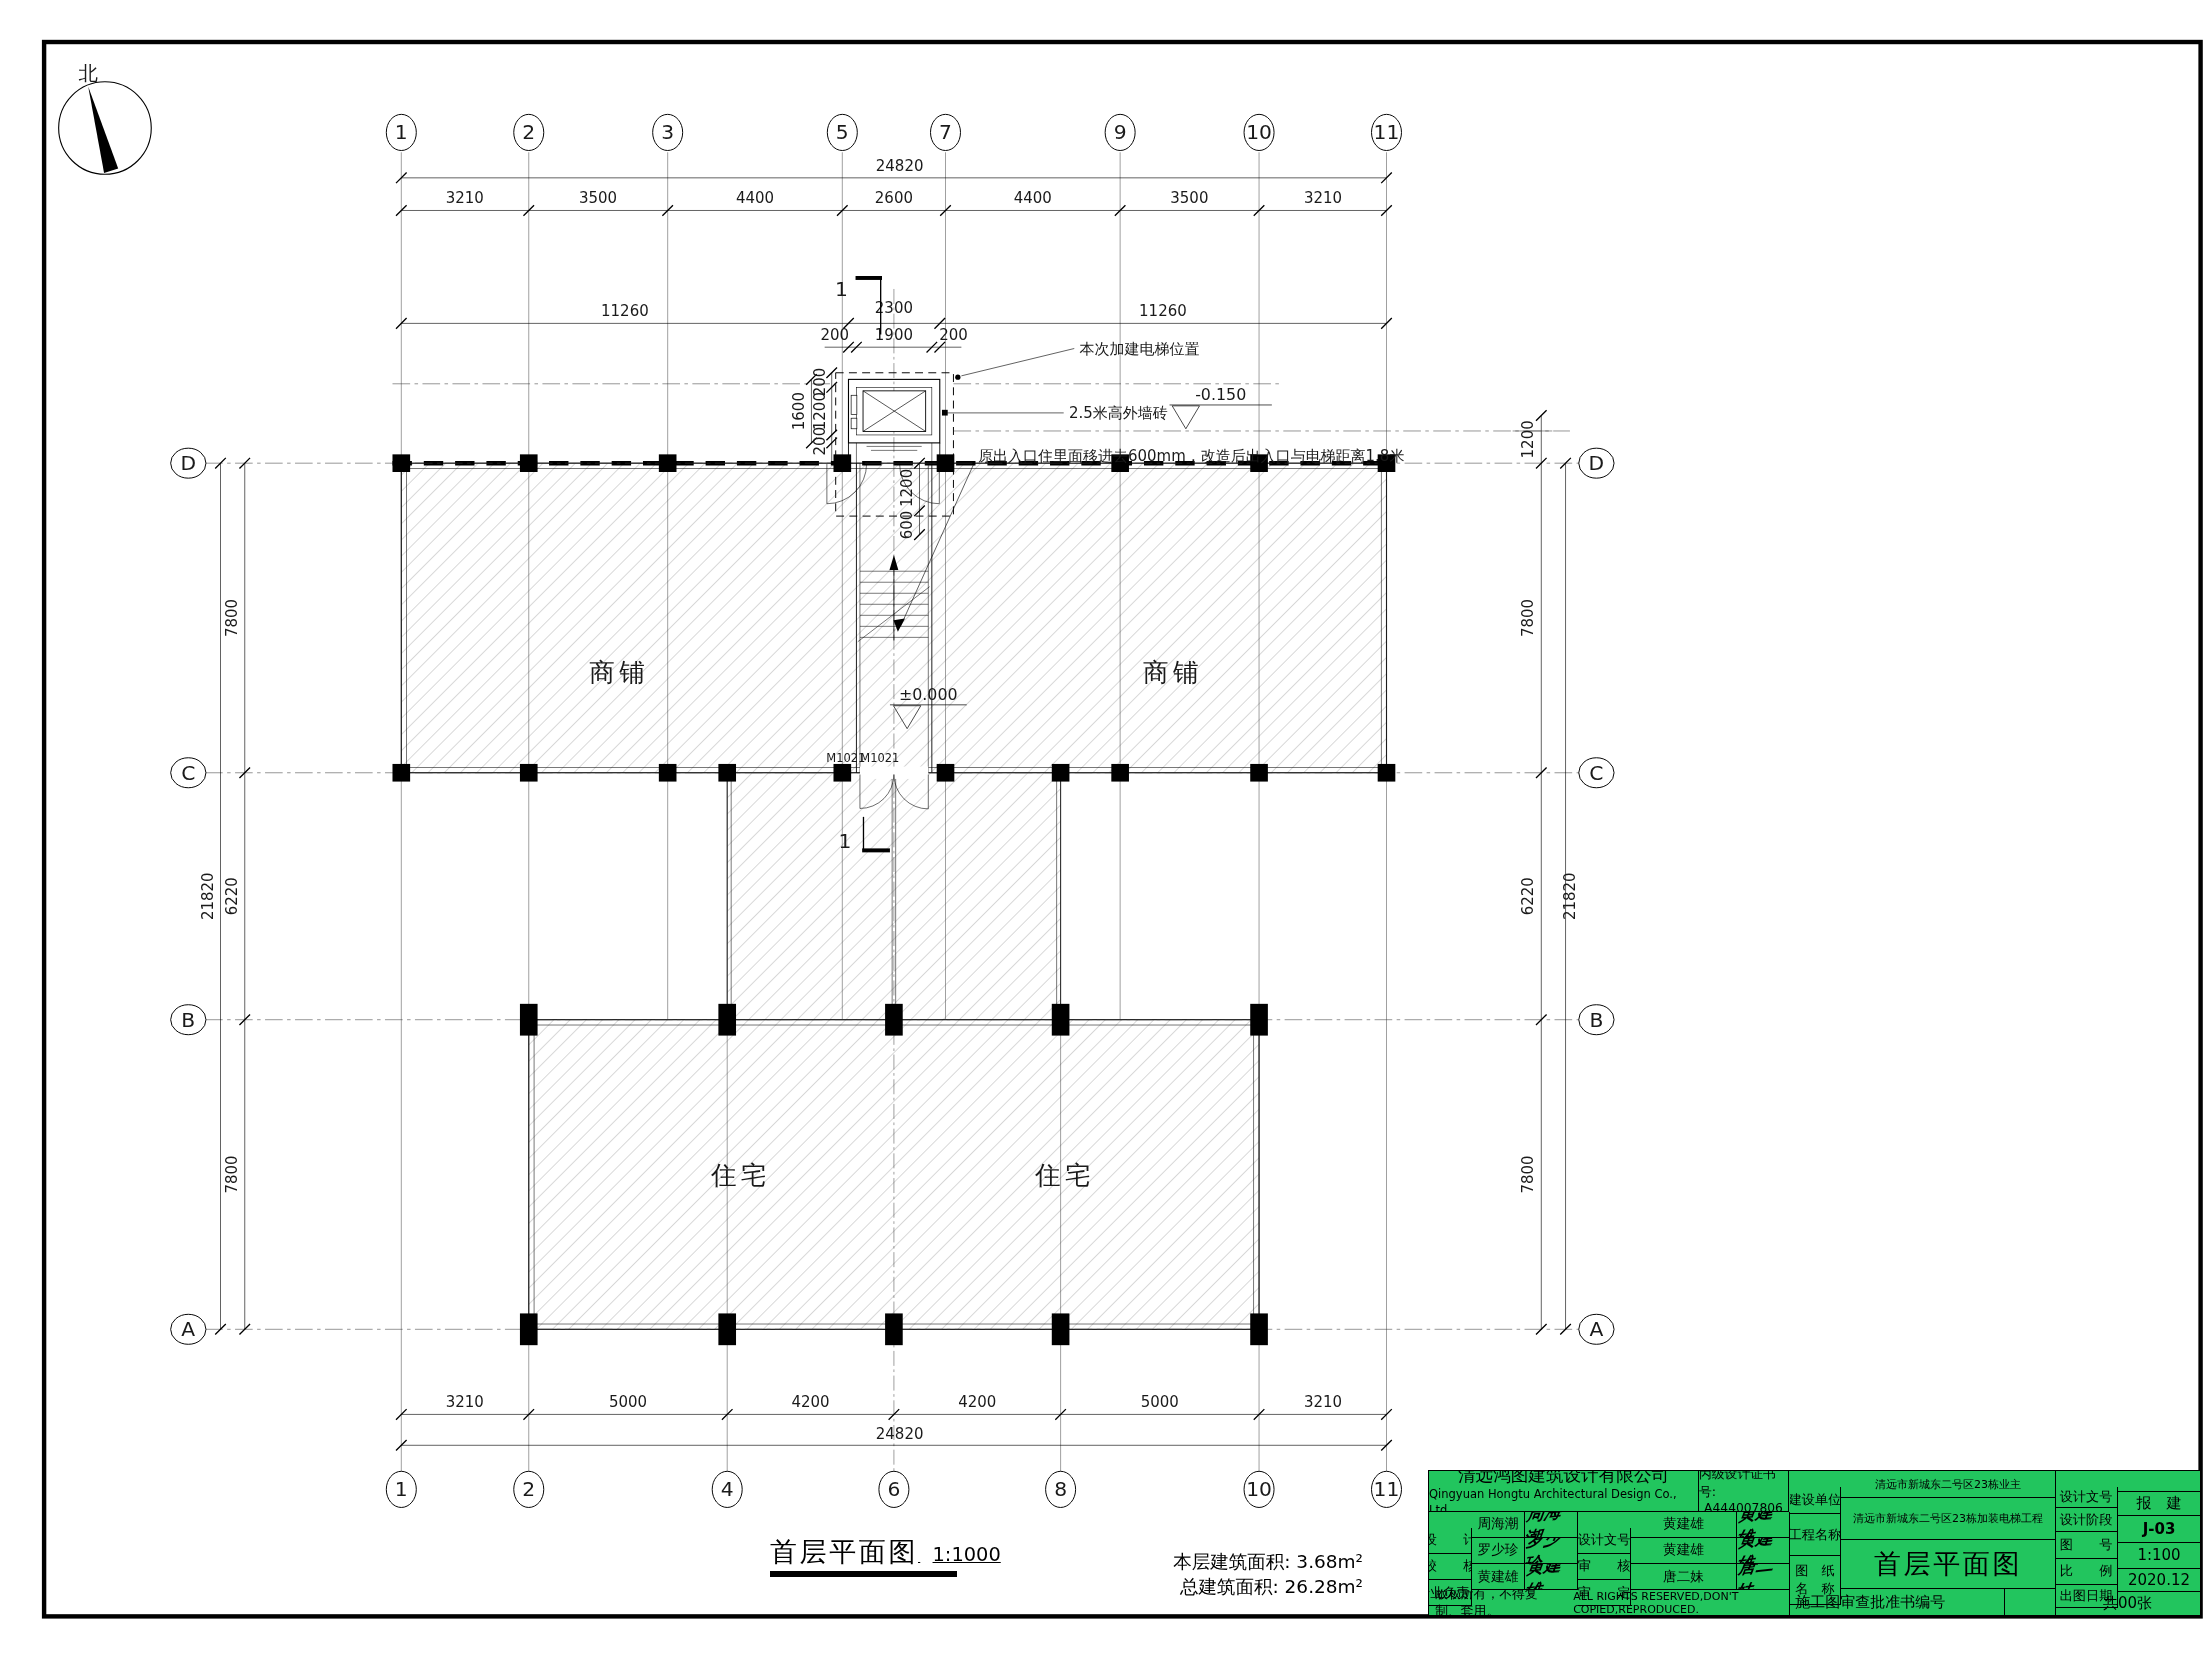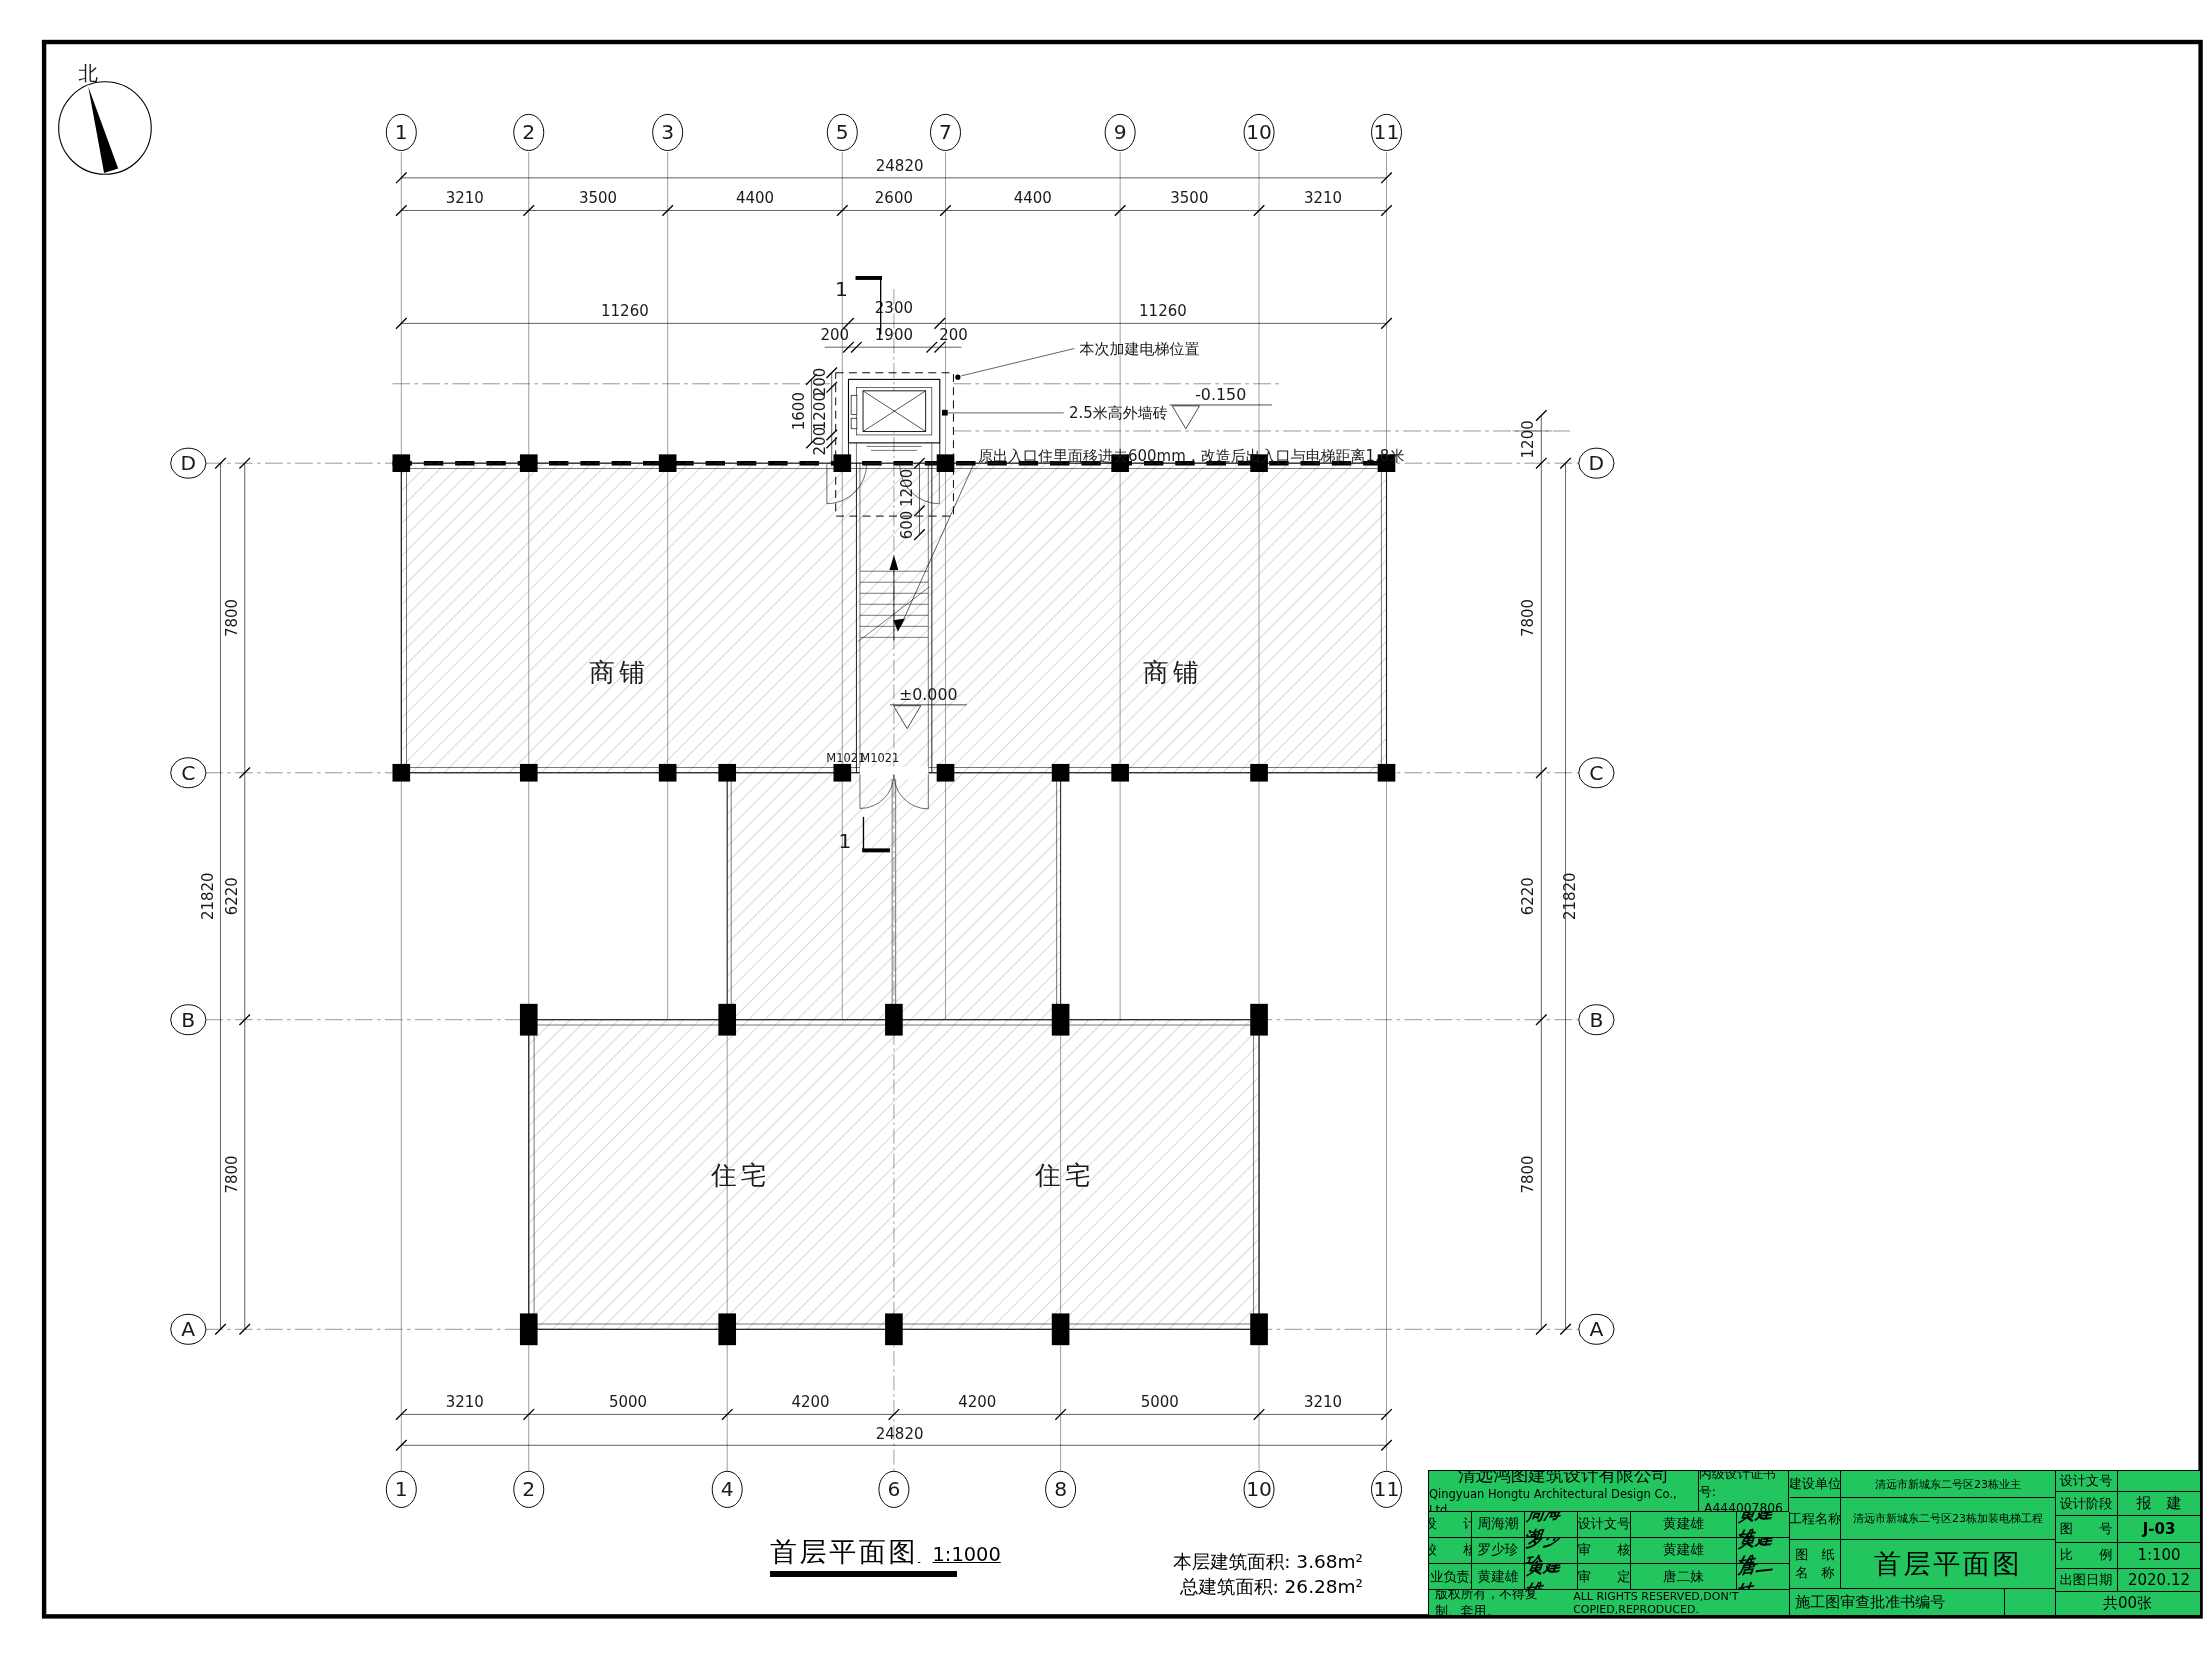--- a/index.html
+++ b/index.html
@@ -11,21 +11,21 @@
   .bub{font-size:46px;}
   .room{font-size:58px;letter-spacing:10px;}
   .ann{font-size:34px;}
   .lvl{font-size:36px;}
   .small{font-size:26px;}
   
   #titleblock{position:absolute;left:1428px;top:1470px;width:773px;height:146px;border:1.8px solid #000;box-sizing:border-box;background:#22c55e;}
   .cell{position:absolute;box-sizing:border-box;border-right:0.9px solid #000;border-bottom:0.9px solid #000;display:flex;align-items:center;justify-content:center;overflow:hidden;}
   .cell.noR{border-right:none;}
   .cell.noB{border-bottom:none;}
-  .lab{font-size:13.2px;white-space:pre;}
+  .lab{font-size:13.2px;white-space:pre;margin-top:16px;}
   .nam{font-size:13.7px;}
   .val{font-size:15px;}
   .sig{font-style:italic;font-weight:bold;font-size:17.6px;transform:rotate(-6deg) skewX(-14deg);}
   .two{display:flex;flex-direction:column;align-items:center;justify-content:center;line-height:1.35;}
   #company-cn{font-size:17.6px;}
   #company-en{font-size:11.5px;}
   .certl{font-size:12.8px;}
   .certn{font-size:12.3px;}
   .cop-cn{font-size:12.8px;}
   .cop-en{font-size:11px;}

